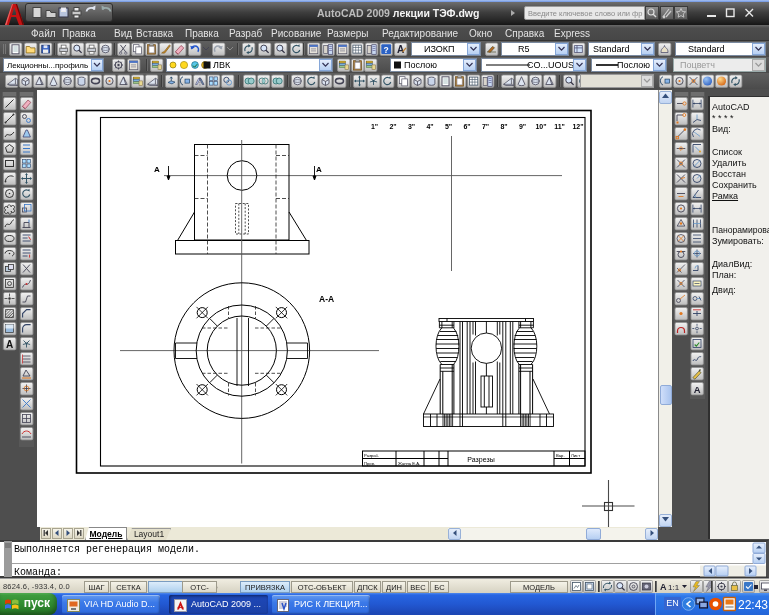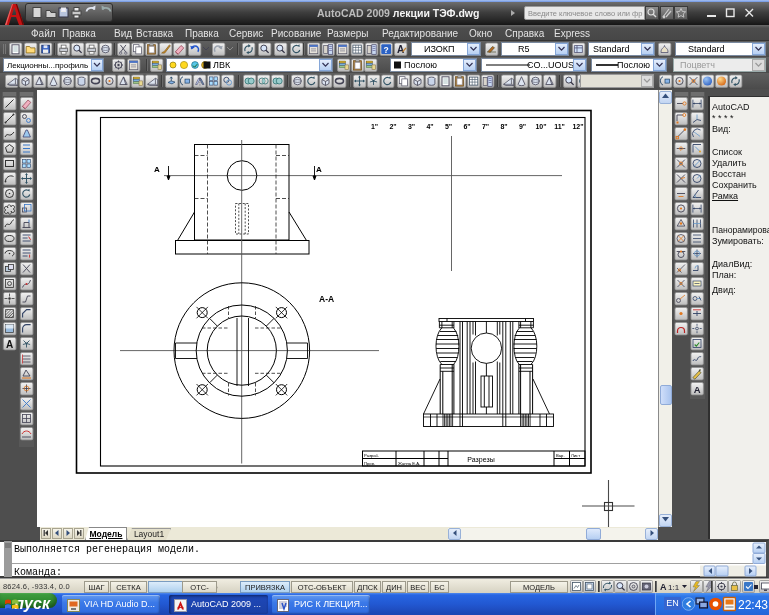--- a/index.html
+++ b/index.html
@@ -33,21 +33,21 @@
 #cmdgrip:before{content:"";position:absolute;left:1px;top:2px;width:6px;height:5px;background:#7b7b7b;}
 #cmdtext1{position:absolute;left:14px;top:544px;font-family:"Liberation Mono",monospace;font-size:10px;color:#000;}
 #cmdsep{position:absolute;left:12px;top:563px;width:741px;height:1px;background:#a0a0a0;}
 #cmdtext2{position:absolute;left:14px;top:567px;font-family:"Liberation Mono",monospace;font-size:10px;color:#000;}
 
 #status{left:0;top:578px;width:769px;height:15px;background:linear-gradient(#f0ede1,#d6d2c2);border-top:1px solid #9a9a9a;font-size:7.5px;color:#222;}
 .sbut{position:absolute;top:1.5px;height:12px;background:linear-gradient(#f5f3e9,#dcd8c8);border:1px solid #9d9a8b;text-align:center;font-size:7.5px;line-height:11px;color:#1a1a1a;}
 .sbut.on{background:linear-gradient(#dcecfb,#aed0ee);border-color:#7a9cc0;}
 
 #taskbar{left:0;top:593px;width:769px;height:22px;background:linear-gradient(#4f89ee 0%,#2765e2 9%,#2258d2 50%,#1c46b4 95%);}
-#startbtn{position:absolute;left:0;top:0;width:57px;height:15px;border-radius:0 8px 8px 0;background:linear-gradient(#55b255 0%,#3d9b3d 12%,#2f8a2f 55%,#257024 100%);box-shadow:inset -2px -2px 4px rgba(0,0,0,.3);color:#fff;font-weight:bold;font-style:italic;font-size:16px;line-height:21px;text-align:right;padding-right:7px;}
+#startbtn{position:absolute;left:0;top:0;width:57px;height:22px;border-radius:0 8px 8px 0;background:linear-gradient(#55b255 0%,#3d9b3d 12%,#2f8a2f 55%,#257024 100%);box-shadow:inset -2px -2px 4px rgba(0,0,0,.3);color:#fff;font-weight:bold;font-size:12px;line-height:21px;text-align:right;padding-right:7px;}
 .taskbtn{position:absolute;top:2px;height:19px;border-radius:2px;background:linear-gradient(#639af0,#3b79e8 40%,#2f6be0);box-shadow:inset 0 1px 0 rgba(255,255,255,.35), inset -1px -1px 2px rgba(0,0,30,.3);color:#fff;font-size:9px;line-height:18px;white-space:nowrap;overflow:hidden;}
 .taskbtn.act{background:linear-gradient(#1e48b8,#1b40a6);box-shadow:inset 1px 1px 3px rgba(0,0,20,.55);}
 #tray{position:absolute;left:655px;top:0;width:114px;height:36px;background:linear-gradient(#4f93f2 0%,#2d77e8 9%,#256ade 50%,#1e53c0 95%);border-left:1px solid #6fa7f5;color:#fff;font-size:9px;}
 </style></head>
 <body>
 <div id="topline" class="abs"></div>
 <div id="titlebar" class="abs">
   <div class="ttl">AutoCAD 2009 <b>лекции ТЭФ.dwg</b></div>
 </div>
 <svg class="abs" style="left:3px;top:2px;" width="22" height="24" viewBox="0 0 22 24">
@@ -88,21 +88,21 @@
   <rect x="1" y="7" width="9" height="2" fill="#e8e8e8"></rect>
   <rect x="20.5" y="1" width="7.5" height="7.5" fill="none" stroke="#e8e8e8" stroke-width="1.4"></rect>
   <path d="M39.5,1 l7.5,7.5 M47,1 l-7.5,7.5" stroke="#e8e8e8" stroke-width="1.4"></path>
 </svg>
 <div id="menubar" class="abs">
   <span style="left:31px;">Файл</span>
   <span style="left:62px;">Правка</span>
   <span style="left:114px;">Вид</span>
   <span style="left:136px;">Вставка</span>
   <span style="left:185px;">Правка</span>
-  <span style="left:229px;">Сервис</span>
+  <span style="left:229px;">Разраб</span>
   <span style="left:271px;">Рисование</span>
   <span style="left:327px;">Размеры</span>
   <span style="left:382px;">Редактирование</span>
   <span style="left:469px;">Окно</span>
   <span style="left:505px;">Справка</span>
   <span style="left:554px;">Express</span>
 </div>
 <svg width="0" height="0" style="position:absolute;">
 <defs>
 <linearGradient id="gb" x1="0" y1="0" x2="0" y2="1">

